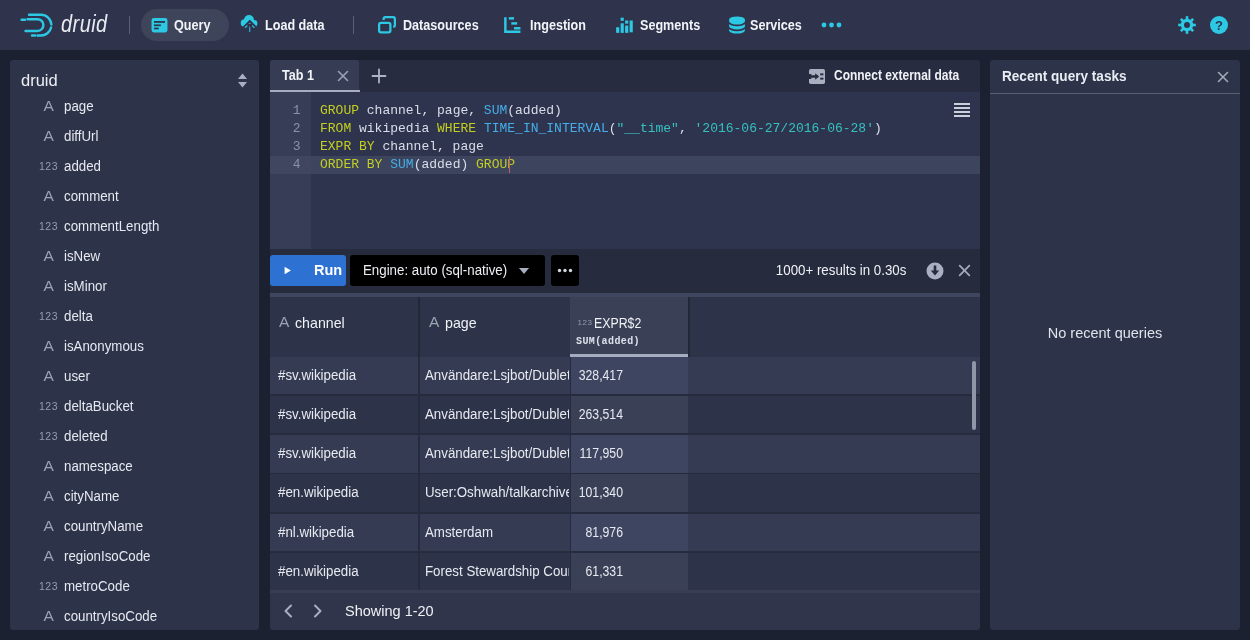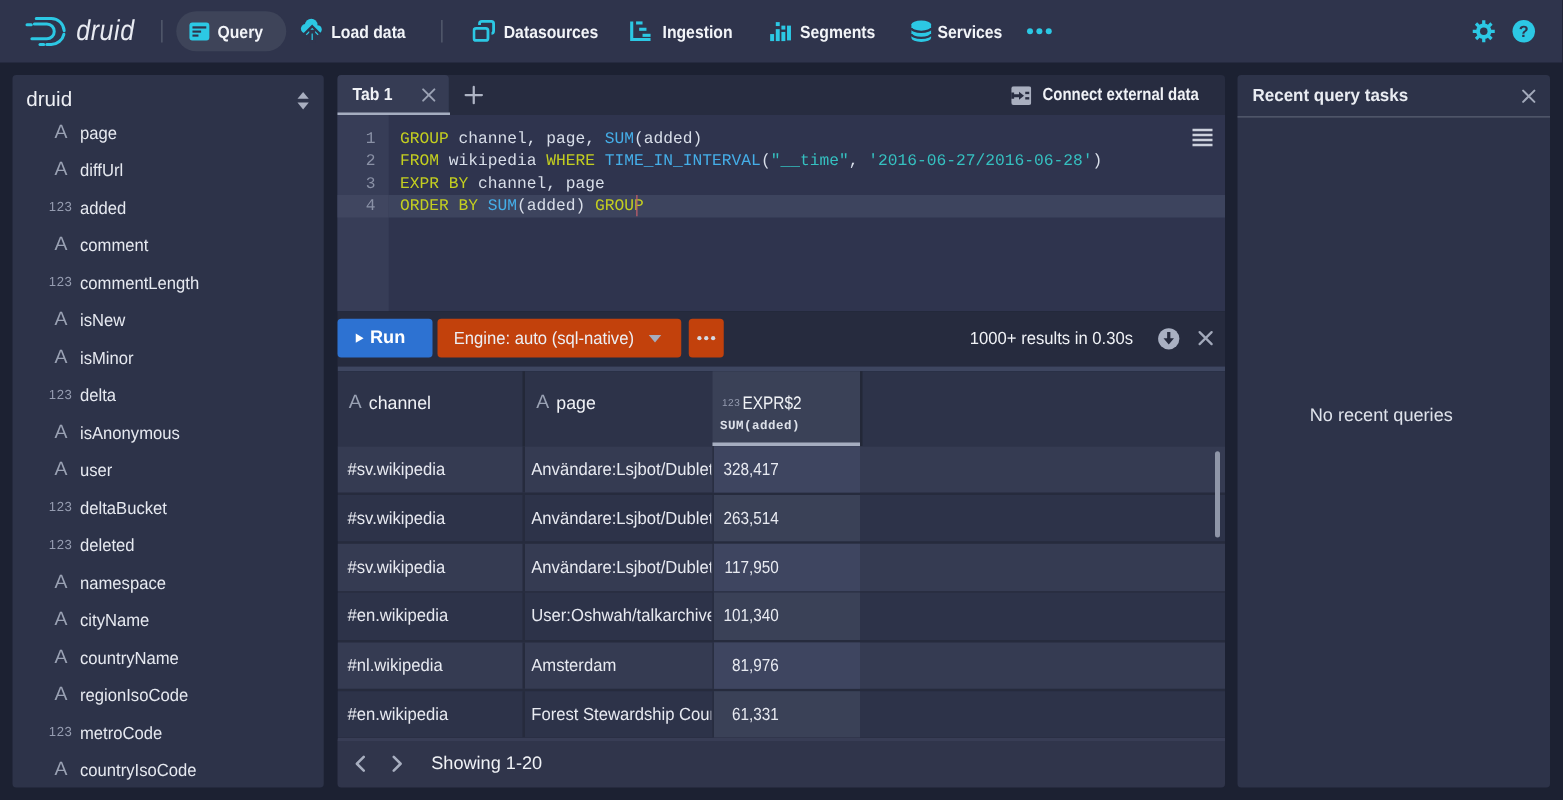--- a/index.html
+++ b/index.html
@@ -20,21 +20,21 @@
   
   #tabstrip { position:absolute; left:270px; top:60px; width:710px; height:32px; background:#272C40; border-radius:3px 3px 0 0; }
   #editor { position:absolute; left:270px; top:92px; width:710px; height:157px; background:#2F344E; }
   #gutter { position:absolute; left:0; top:0; width:40.5px; height:157px; background:#373D57; }
   .lnum { position:absolute; left:0; width:30.5px; text-align:right; color:#8A91A6; font:13px "Liberation Mono", monospace; line-height:18px; }
   .codeline { position:absolute; left:50px; color:#D8DEE9; font:13px "Liberation Mono", monospace; line-height:18px; white-space:pre; }
   .kw { color:#C3CE20; }
   .fn { color:#45AEE8; }
   .str { color:#35C0C0; }
   #runbar { position:absolute; left:270px; top:249px; width:710px; height:44px; background:#262B3E; }
-  .btn { position:absolute; top:6px; height:31px; border-radius:3px; background:#c2410c; color:#EDEFF4; font-size:14.5px; }
+  .btn { position:absolute; top:6px; height:31px; border-radius:3px; background:#000000; color:#EDEFF4; font-size:14.5px; }
   
   #results { position:absolute; left:270px; top:293px; width:710px; height:296.5px; overflow:hidden; }
   .row { position:absolute; left:0; width:710px; }
   .cell { position:absolute; top:0; height:100%; color:#E8EAF1; font-size:14px; }
   #pagebar { position:absolute; left:270px; top:589.5px; width:710px; height:40px; background:#30354B; border-top:3px solid #383D55; border-radius:0 0 3px 3px; }
 </style>
 </head>
 <body>
 <div id="nav">
 
@@ -270,21 +270,21 @@
     <div style="height:2px; background:#CCD0DC; margin-bottom:2.2px;"></div>
     <div style="height:2px; background:#CCD0DC; margin-bottom:2.2px;"></div>
     <div style="height:2px; background:#CCD0DC;"></div>
   </div>
 </div>
 <div id="runbar">
   <div class="btn" style="left:0px; width:76px; background:#2D72D2; color:#FFFFFF; font-weight:600;">
     <svg class="abs" style="left:13px; top:11px;" width="9" height="9" viewBox="0 0 9 9">
         <path fill="#fff" d="M1.6,0.8 L7.9,4.5 L1.6,8.2 Z"></path>
       </svg>
-    <span class="abs" style="left:26px; top:0; line-height:30px;">Run</span>
+    <span class="abs" style="left:44px; top:0; line-height:30px;">Run</span>
   </div>
   <div class="btn" style="left:80px; width:195px;">
     <span class="abs" style="left:13px; top:0; line-height:30px; font-size:14px; transform:scaleX(0.95); transform-origin:left center; white-space:nowrap;">Engine: auto (sql-native)</span>
     <svg class="abs" style="left:168px; top:12px;" width="12" height="8" viewBox="0 0 12 8">
         <path fill="#A6ADBE" d="M1,1 h10 L6,7 Z"></path>
       </svg>
   </div>
   <div class="btn" style="left:281px; width:28px;">
     <svg class="abs" style="left:6px; top:13px;" width="16" height="5" viewBox="0 0 16 5">
         <g fill="#D5D9E2">

